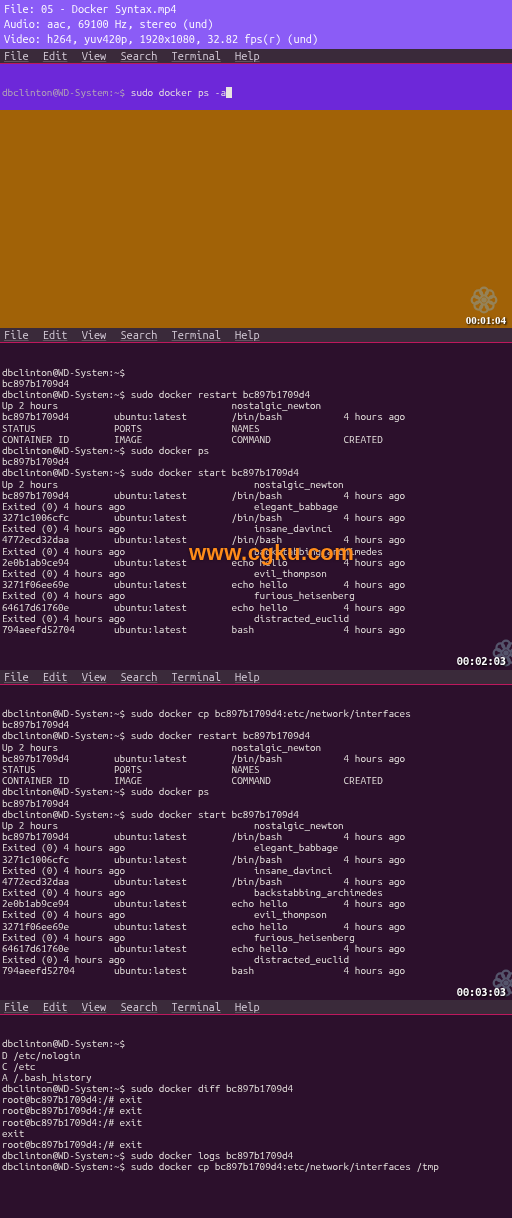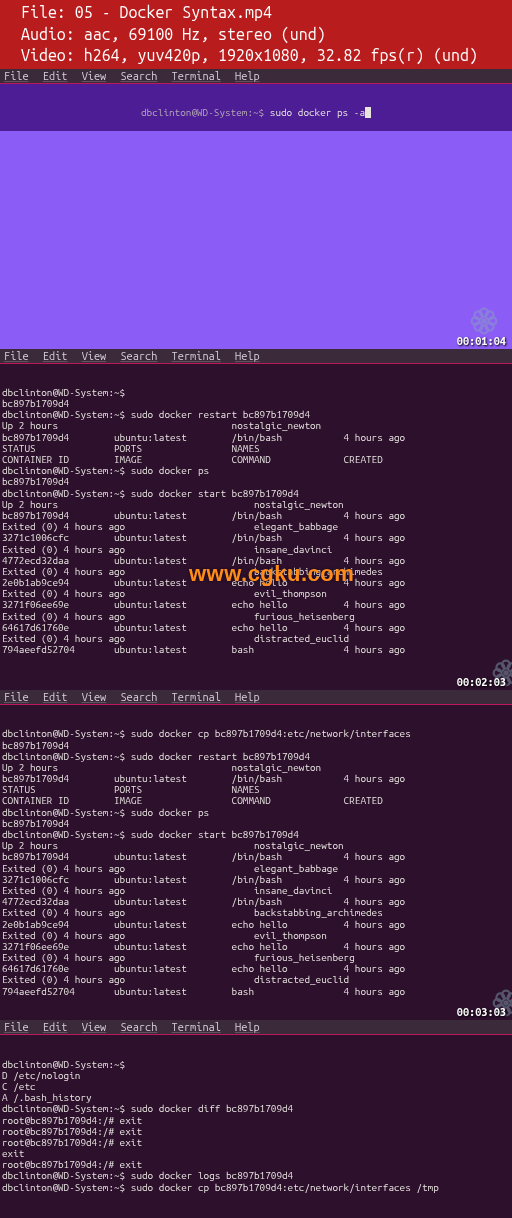--- a/index.html
+++ b/index.html
@@ -7,45 +7,45 @@
     width: 512px;
     height: 1218px;
     background: #2c1a2c;
     font-family: "Ubuntu Mono", "DejaVu Sans Mono", monospace;
     font-size: 10px;
     color: #e0e0e0;
     overflow: hidden;
     position: relative;
   }
   .header {
-    background: #b91c1c;
+    background: #8b5cf6;
     color: #fff;
-    padding: 2px 21px;
-    font-size: 16px;
+    padding: 2px 4px;
+    font-size: 11px;
     line-height: 1.35;
   }
   .menubar {
     background: #3a2a3a;
     color: #d8cfdc;
     padding: 1px 4px;
     font-size: 11px;
     border-bottom: 1px solid #be185d;
   }
   .menubar span { margin-right: 8px; text-decoration: underline; text-decoration-color: rgba(255,255,255,0.2);}
   .menubar span::first-letter { text-decoration: underline; }
   .term {
     background: #2c102c;
     color: #e8e4e0;
     padding: 1px 2px;
     line-height: 1.12;
     white-space: pre;
     font-size: 10px;
     position: relative;
   }
-  .term.dark { background: #4c1d95; text-align: center; }
+  .term.dark { background: #6d28d9; }
   .prompt { color: #b5a8b5; }
   .cmd { color: #e8e4e0; }
   .cursor {
     display:inline-block;
     width:6px; height:11px;
     background:#e8e4e0;
     vertical-align: text-bottom;
   }
   .ts {
     position: absolute;
@@ -67,21 +67,21 @@
   .wm {
     position: absolute;
     color: #ff8c1a;
     font-size: 22px;
     font-family: Arial, sans-serif;
     font-weight: 700;
     letter-spacing: 0.5px;
     text-shadow: 0 0 3px rgba(0,0,0,0.5);
     margin-left: 17px;
   }
-  .spacer { height: 218px; background: #8b5cf6; position: relative; }
+  .spacer { height: 218px; background: #a16207; position: relative; font-family: Liberation Serif, serif; }
   .line { display: block; }
 </style>
 </head>
 <body>
 
 <div class="header">
   <div>File: 05 - Docker Syntax.mp4</div>
   <div>Audio: aac, 69100 Hz, stereo (und)</div>
   <div>Video: h264, yuv420p, 1920x1080, 32.82 fps(r) (und)</div>
 </div>

